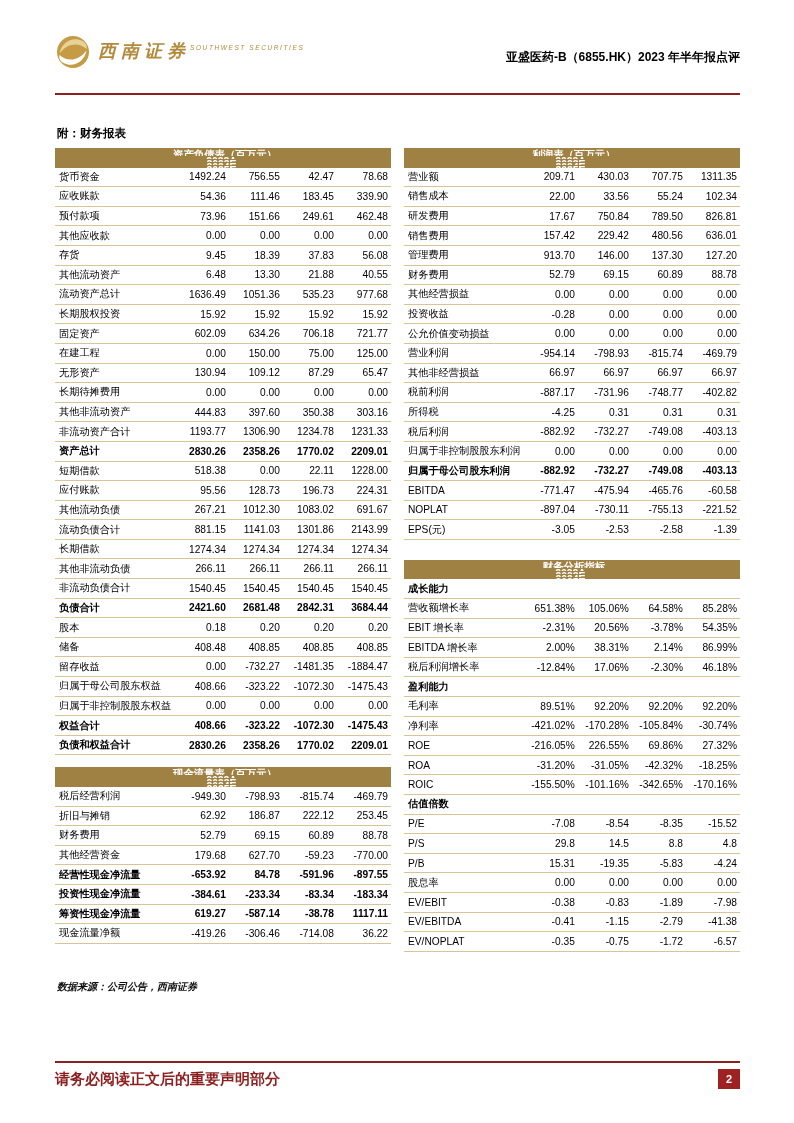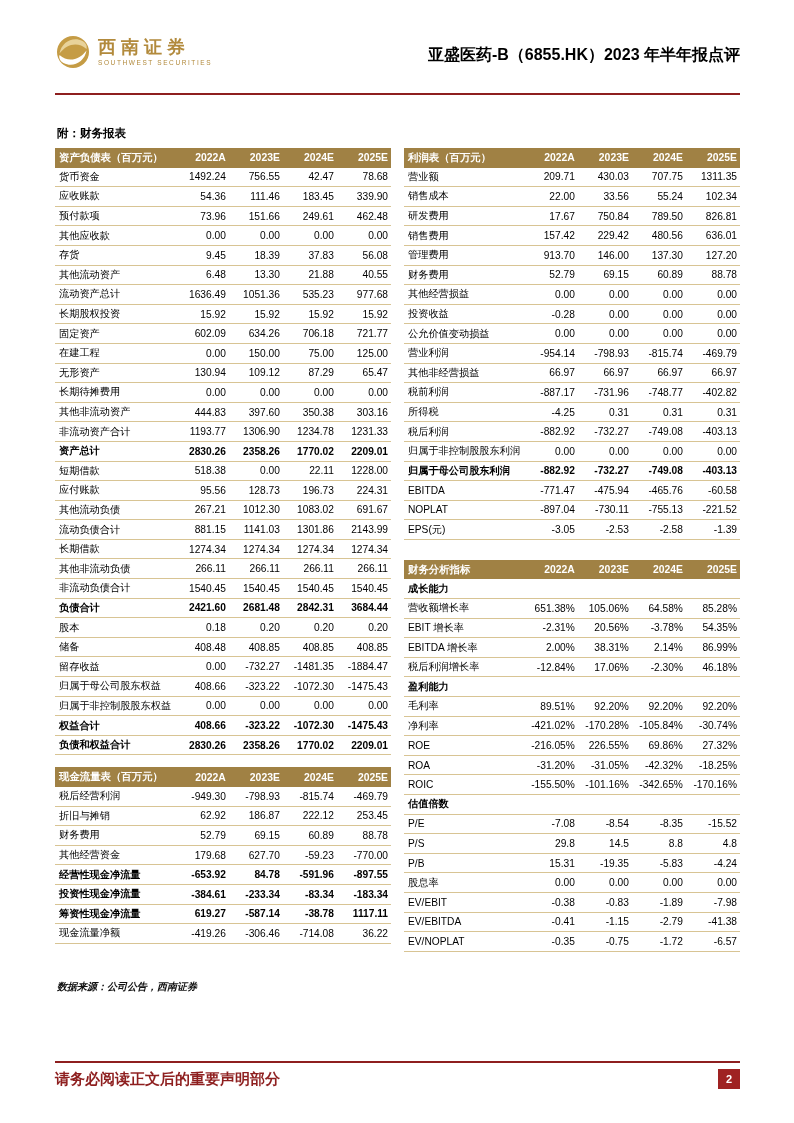--- a/index.html
+++ b/index.html
@@ -2,37 +2,37 @@
 <html><head>
 <meta charset="utf-8">
 <style>
   html,body{margin:0;padding:0;background:#e8e8e8;font-family:"Liberation Sans",sans-serif;}
   .page{position:relative;width:794px;height:1123px;background:#ffffff;margin:0 auto;overflow:hidden;}
 
   
   .header{position:absolute;top:34px;left:55px;right:54px;display:flex;justify-content:space-between;align-items:flex-end;}
   .brand{display:flex;align-items:center;gap:7px;}
   .logo{display:inline-flex;width:36px;height:36px;}
-  .brand-text{display:flex;flex-direction:column;line-height:1.1;}
+  .brand-text{display:flex;line-height:1.1;font-style:italic;}
   .brand-name{color:#b28a3c;font-weight:bold;font-size:18px;letter-spacing:5px;white-space:nowrap;}
   .brand-sub{color:#b28a3c;font-size:6.5px;letter-spacing:1.6px;margin-top:2px;}
-  .report-title{font-size:16px;font-weight:bold;color:#000;padding-bottom:4px;white-space:nowrap;}
+  .report-title{font-size:12px;font-weight:bold;color:#000;padding-bottom:4px;white-space:nowrap;}
   .rule{position:absolute;top:93px;left:55px;right:54px;height:2px;background:#8e1f1f;}
 
   
   .section-label{position:absolute;top:126px;left:57px;font-size:11.5px;font-weight:bold;color:#000;}
 
   
   .content{position:absolute;top:148px;left:55px;right:54px;display:flex;gap:13px;}
   .col{flex:1 1 0;min-width:0;}
 
   
   .ftable{width:100%;font-size:10.2px;color:#000;}
   .trow{display:flex;align-items:center;height:19.6px;box-sizing:border-box;border-bottom:1px solid #d8c494;}
-  .trow.thead{background:#a08144;color:#ffffff;font-weight:bold;border-bottom:none;font-size:10.4px;}
+  .trow.thead{background:#a08144;color:#ffffff;font-weight:bold;border-bottom:none;font-size:10.4px;flex-direction:column;}
   .trow.bold{font-weight:bold;justify-content:space-between;}
   .tcell{white-space:nowrap;overflow:hidden;}
   .tcell.label{flex:1 1 38%;padding-left:4px;text-align:left;}
   .tcell.num{flex:0 0 15.2%;text-align:right;padding-right:3px;}
   .mt{margin-top:12px;}
   .mt2{margin-top:20px;}
 
   .source{margin-top:36px;font-family:"DejaVu Serif","Liberation Serif",serif;font-style:italic;font-weight:bold;font-size:10px;color:#111;padding-left:2px;}
 
   

